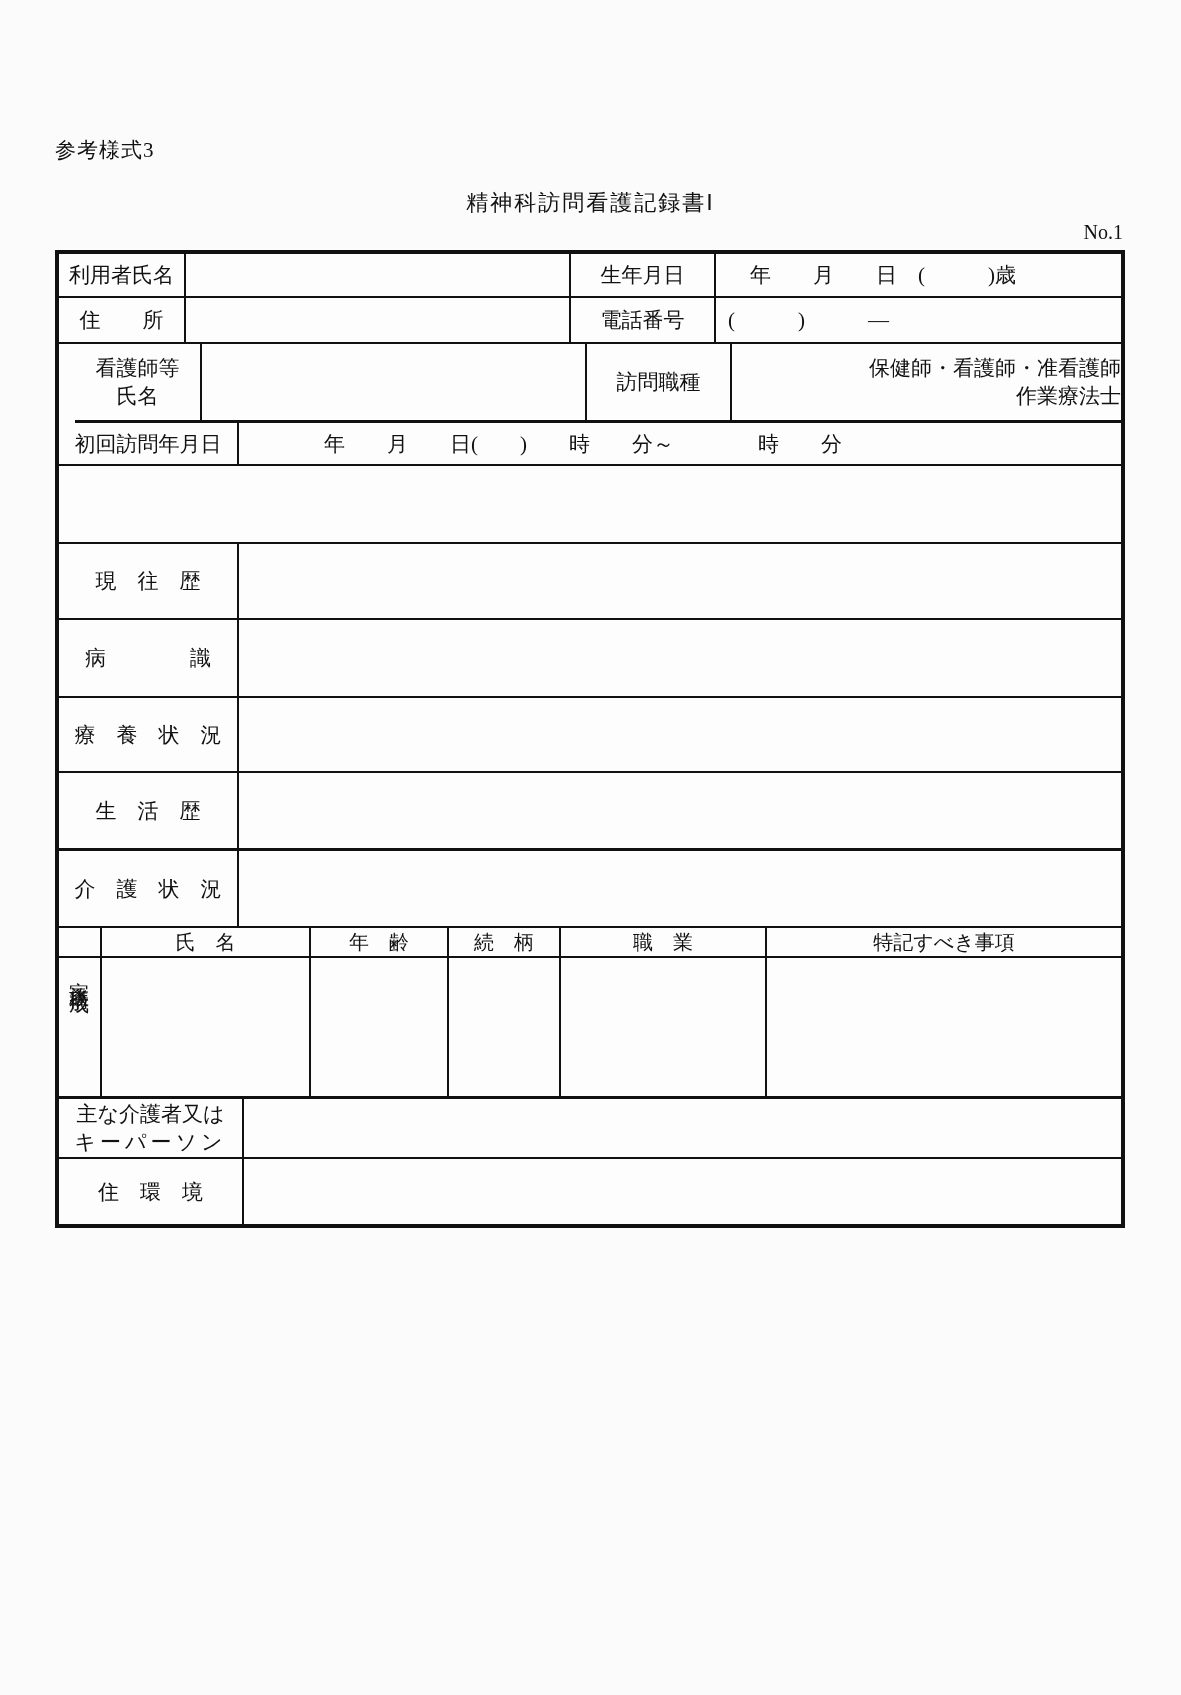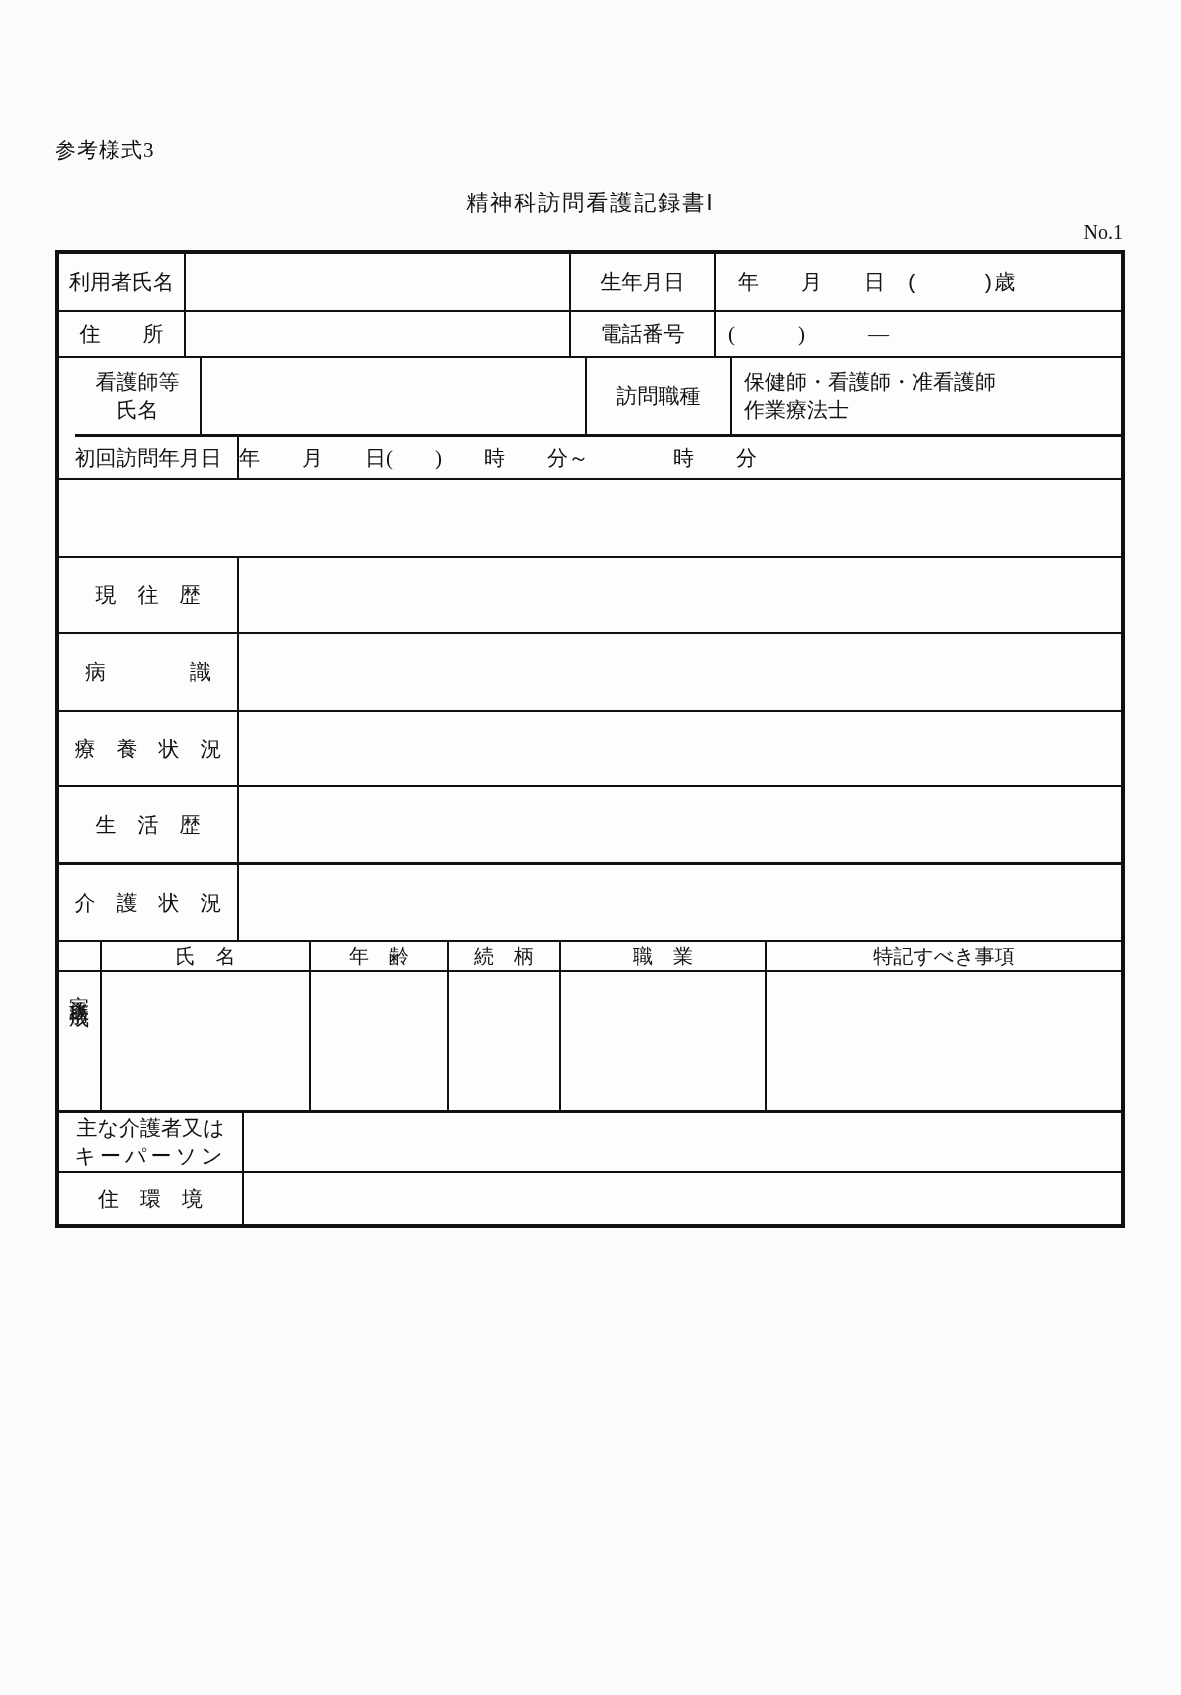--- a/index.html
+++ b/index.html
@@ -41,38 +41,38 @@
     overflow:hidden;
     flex:0 0 auto;
   }
   .cell:last-child{border-right:none;}
   .row.last .cell{border-bottom:none;}
   .row.thickdiv .cell{border-bottom-width:3px;}
   .label{justify-content:center;text-align:center;}
   .value{justify-content:flex-start;}
   .grow{flex:1 1 auto;}
   .col2{flex-direction:column;justify-content:center;line-height:1.35;}
-  .col2.left{align-items:flex-start;}
+  .col2.left{align-items:flex-end;}
   
-  .h-r1{height:58px;border-radius:15px;}.h-r2{height:46px;}.h-r3{height:79px;padding-left:16px;}
+  .h-r1{height:44px;border-radius:15px;}.h-r2{height:46px;}.h-r3{height:79px;padding-left:16px;}
   .h-r4{height:43px;}
   .h-r5{height:78px;}.h-r6{height:76px;}.h-r7{height:78px;}
   .h-r8{height:75px;}.h-r9{height:77px;}.h-r10{height:78px;}
   .h-r11{height:30px;}.h-r12{height:141px;}.h-r13{height:60px;}
   .h-r14{flex:1 1 auto;}
   
   .wA1{width:127px;}.wA2{width:385px;}.wA3{width:145px;}
   .wB1{width:180px;}
   .wC1{width:185px;}
   .wF0{width:43px;}.wF1{width:209px;text-align:right;}.wF2{width:138px;}
   .wF3{width:112px;}.wF4{width:206px;}
   .famhead{font-size:20px;}
   .pl12{padding-left:12px;}
-  .pl22{padding-left:22px;font-family:Liberation Mono, monospace;}
-  .pl85{}
+  .pl22{padding-left:34px;}
+  .pl85{padding-left:85px;}
   .vlabel{
     display:flex;justify-content:center;align-items:flex-start;
     padding-top:8px;
   }
   .vlabel span{
     writing-mode:vertical-rl;
     font-size:20px;letter-spacing:4px;line-height:1.0;
   }
   .kspace{letter-spacing:4px;}
   .nowrap{white-space:pre;}

